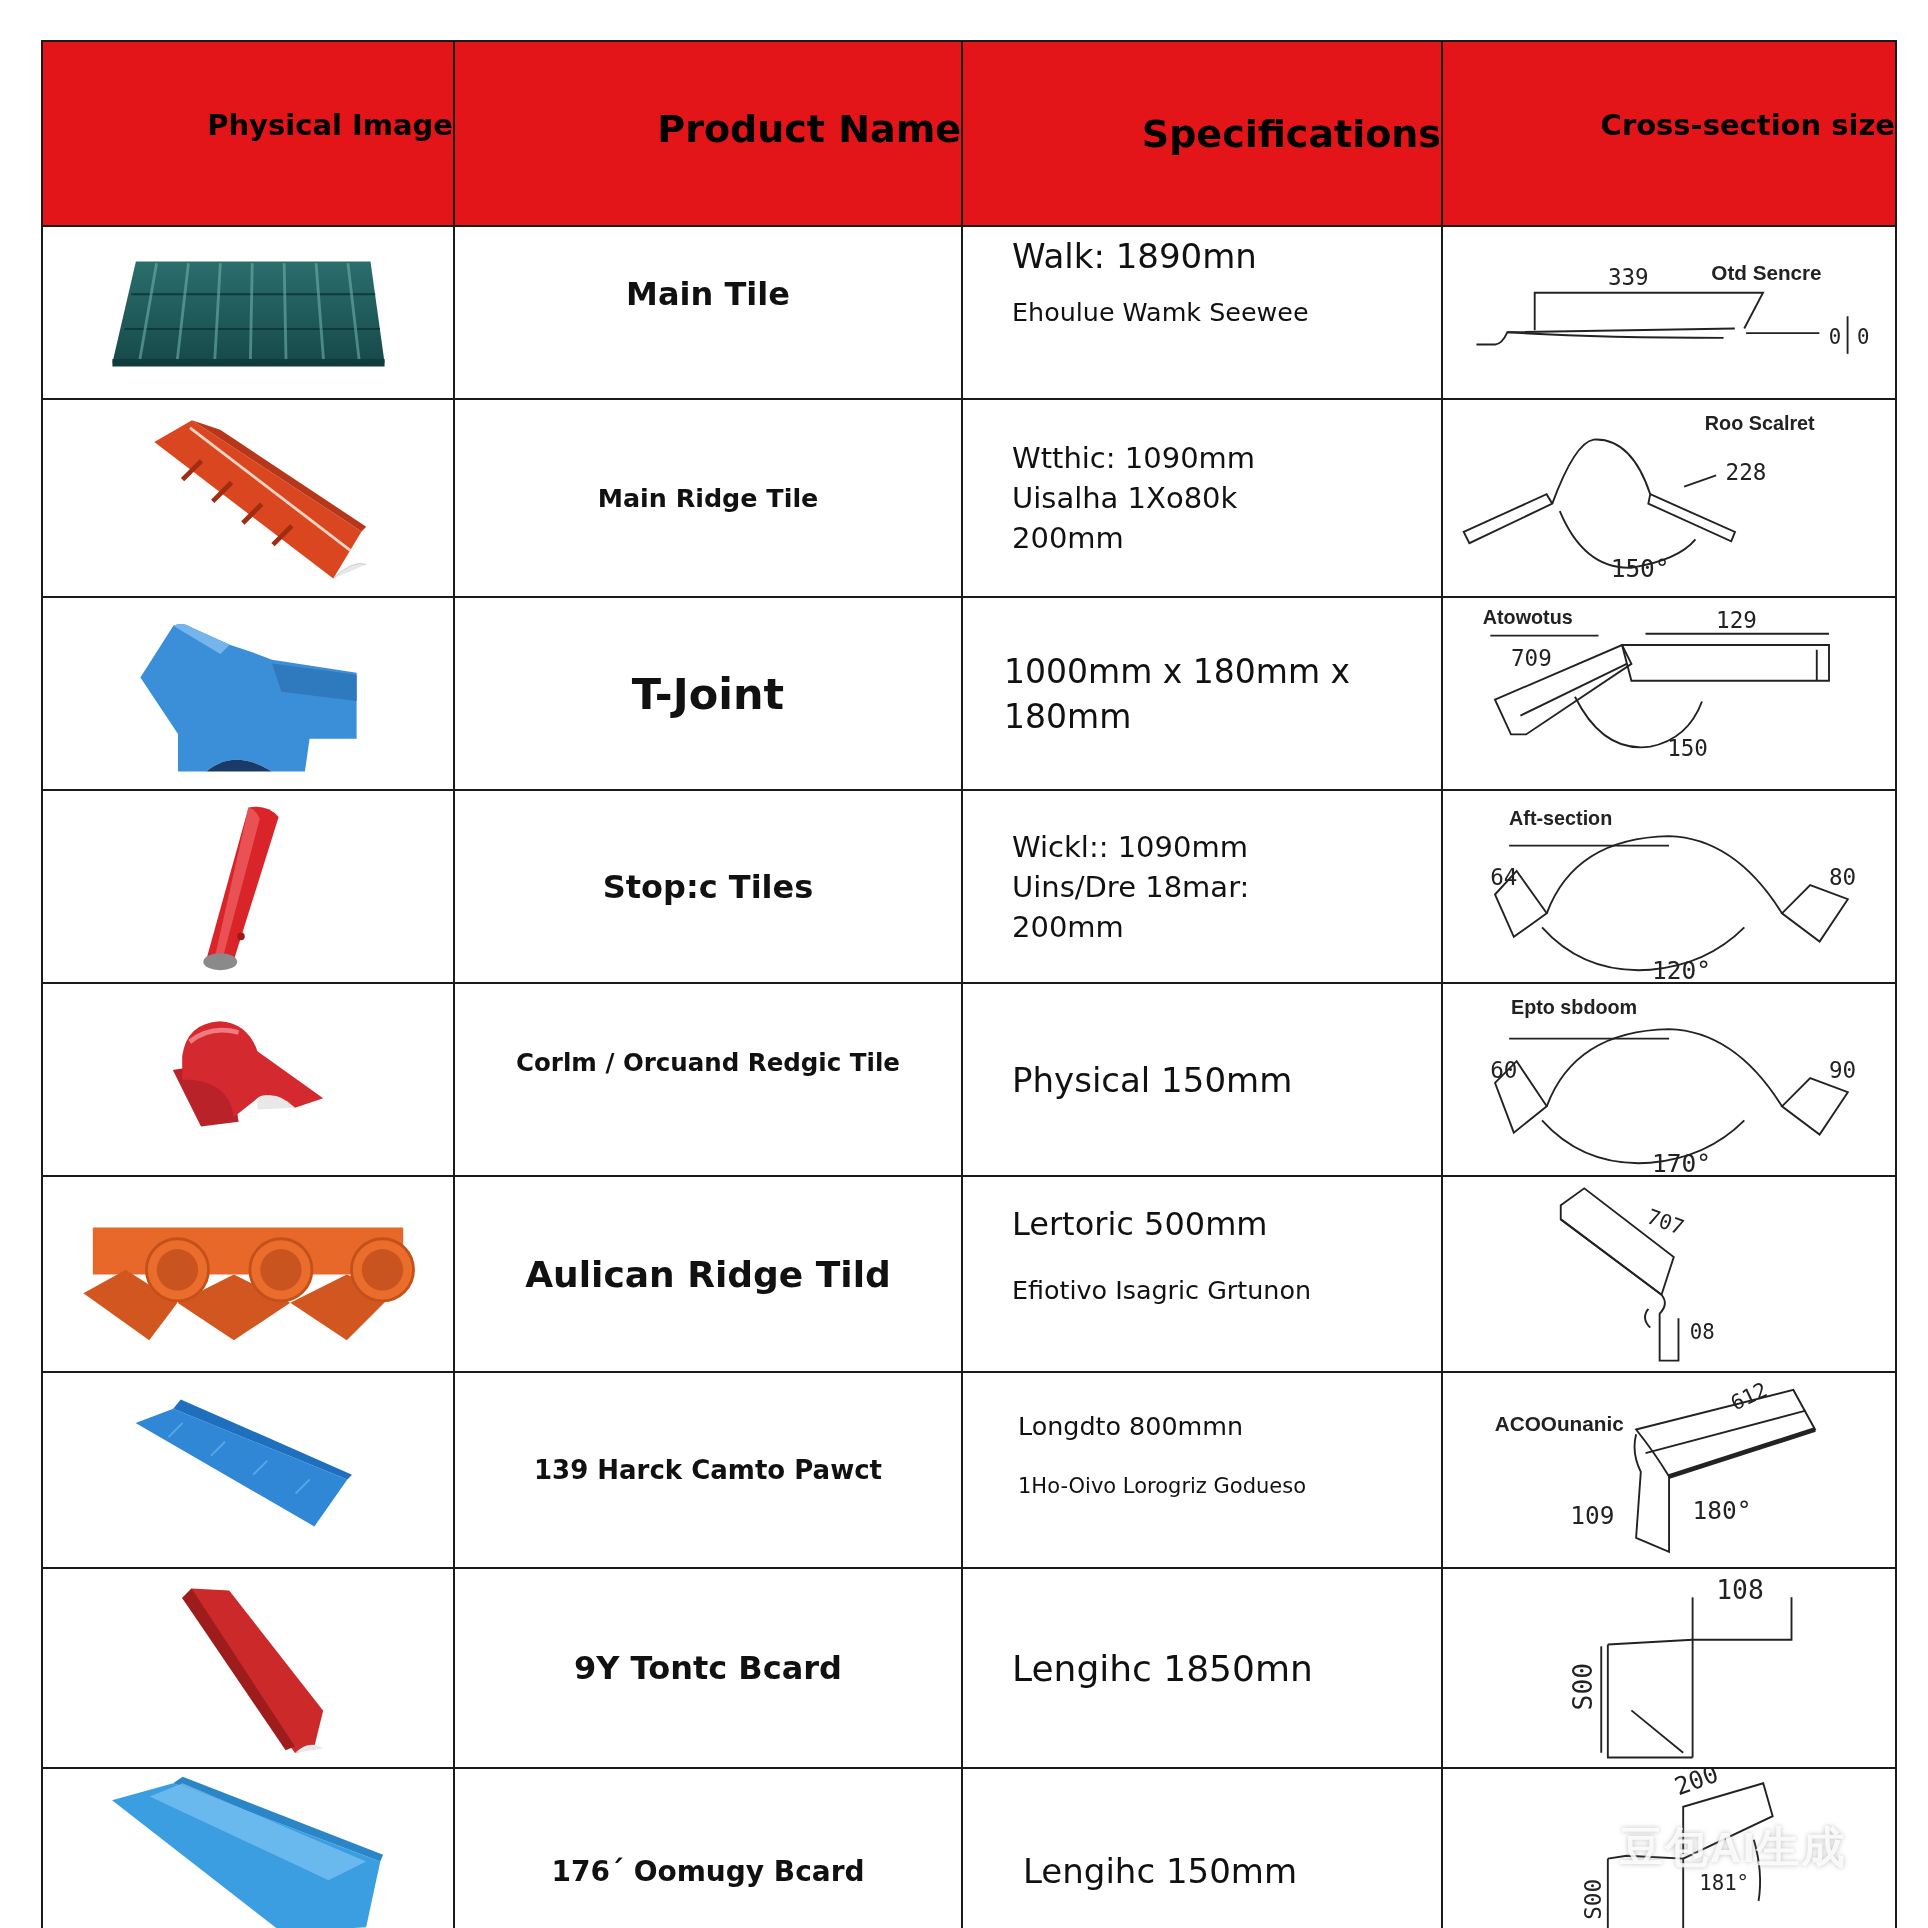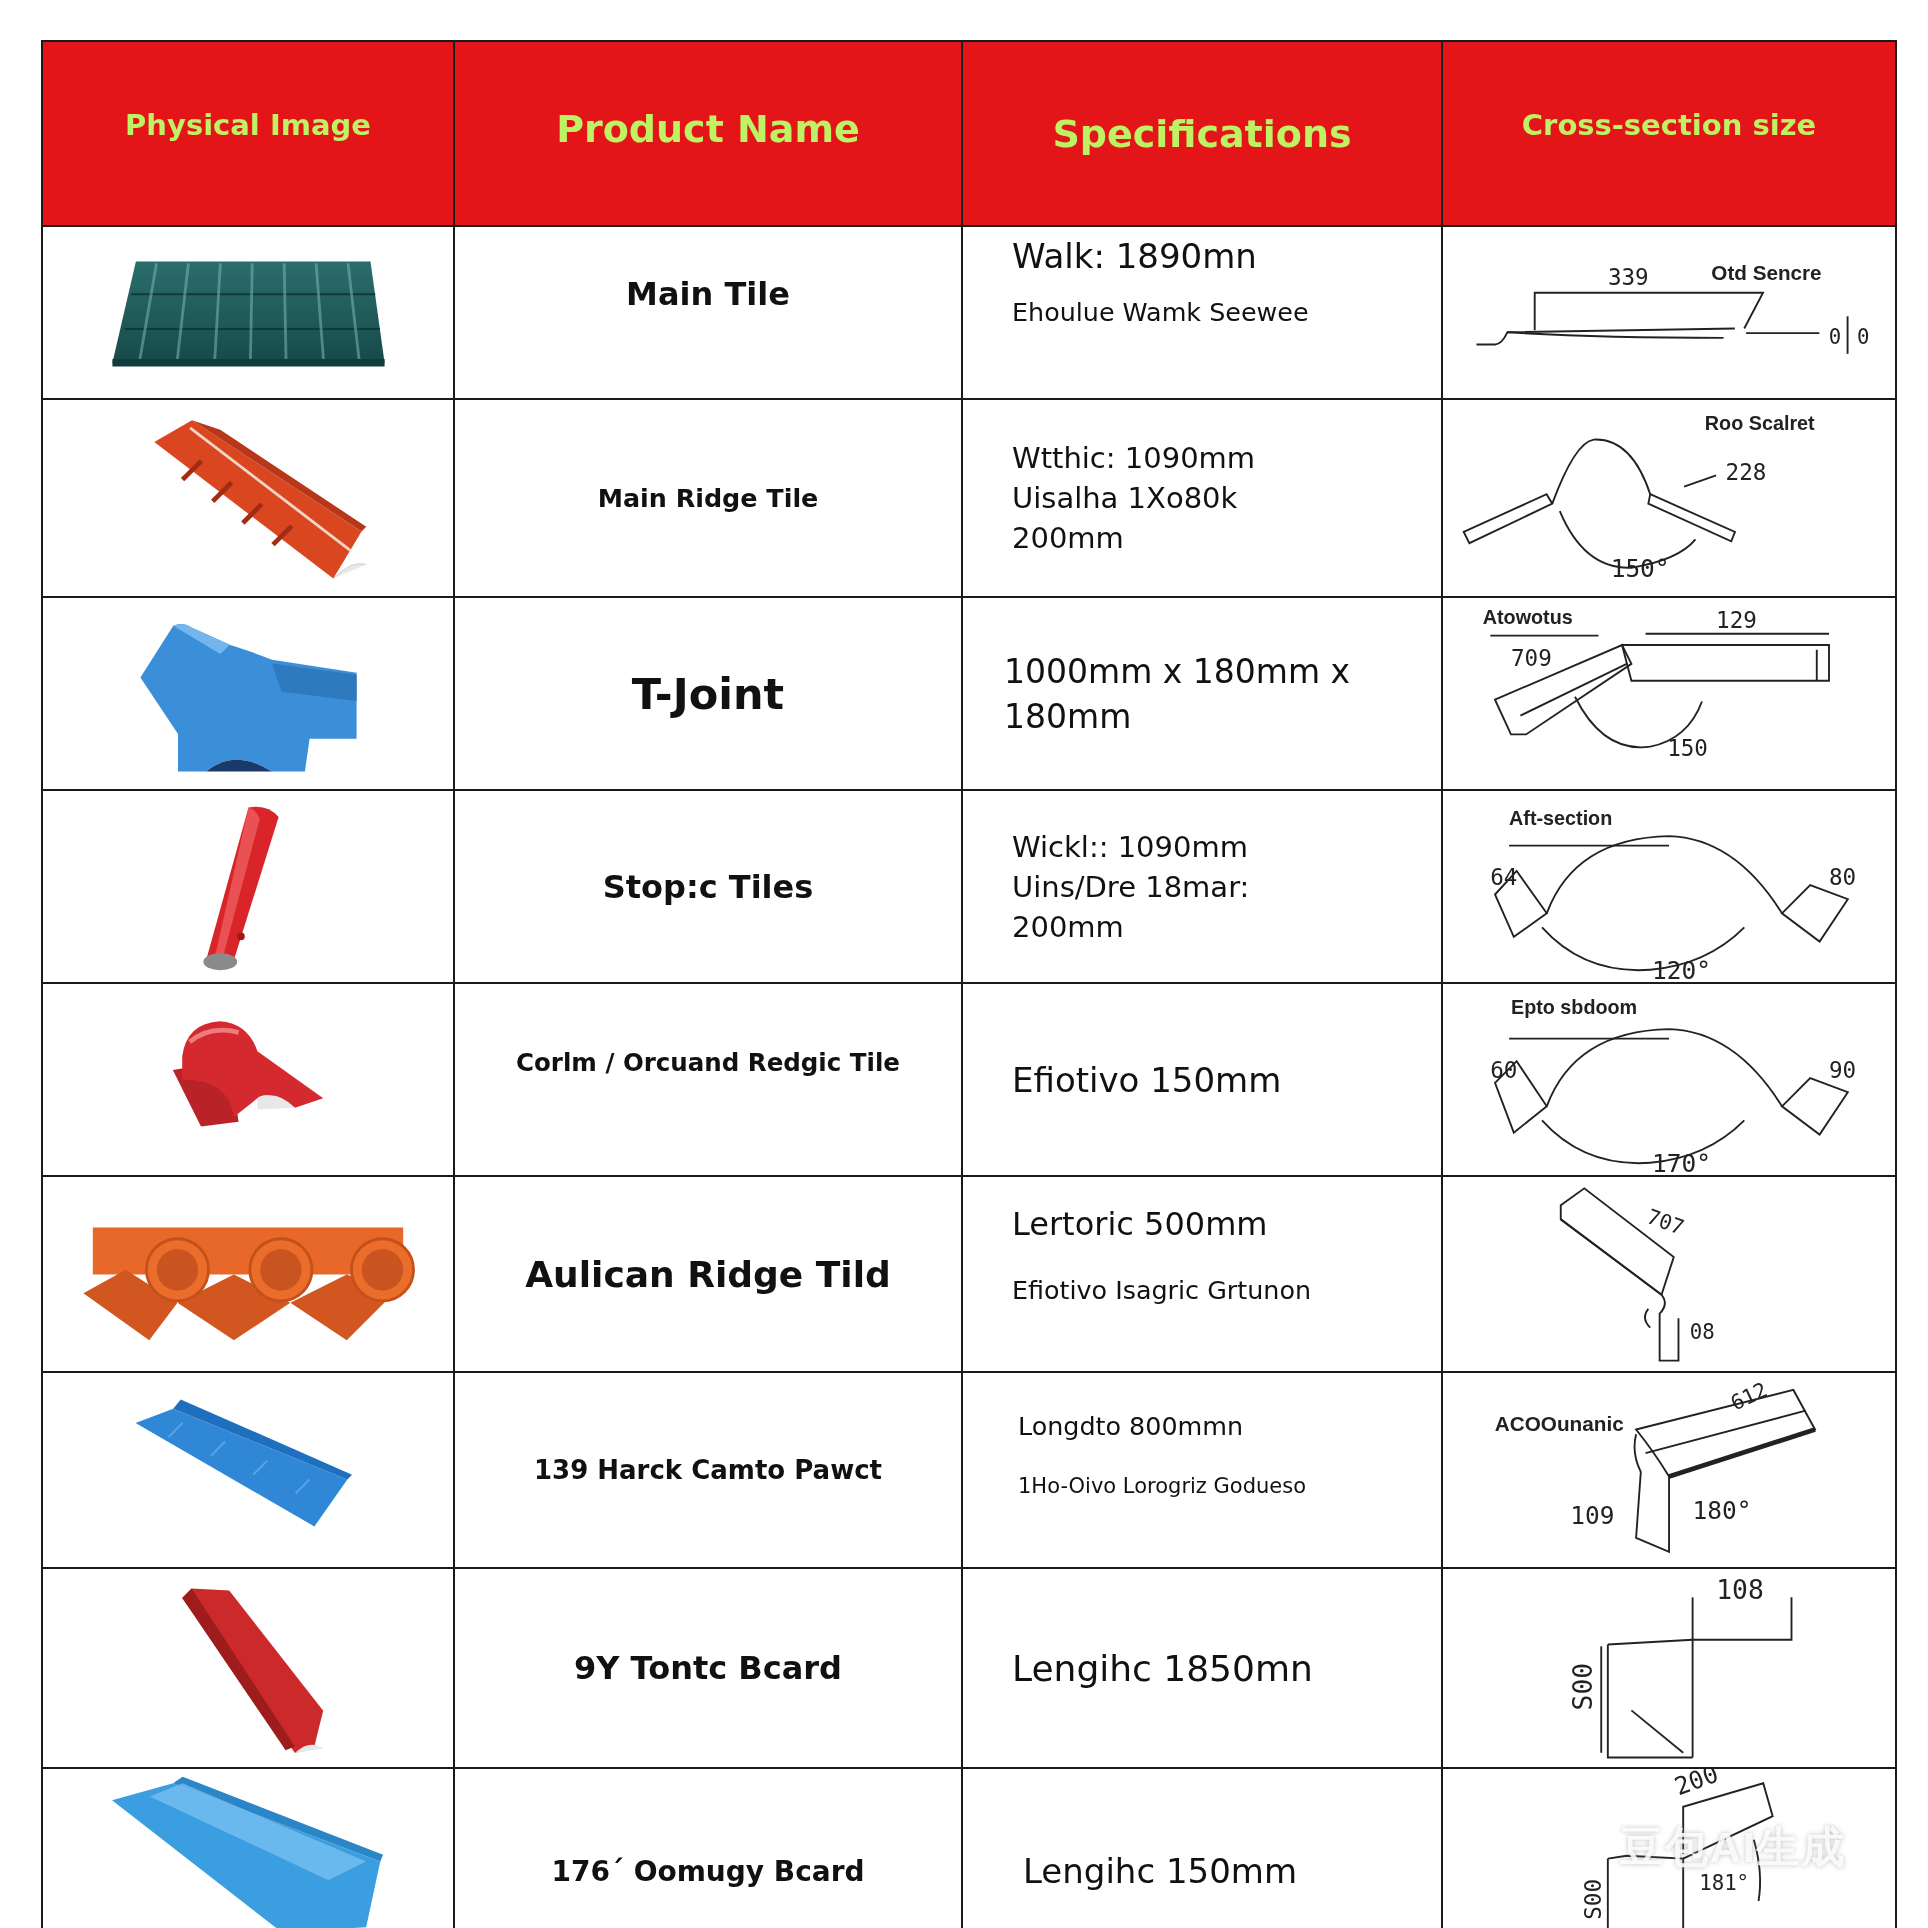--- a/index.html
+++ b/index.html
@@ -1,19 +1,19 @@
 <!DOCTYPE html>
 <html style="font-size:15px"><head>
 <meta charset="utf-8">
 <style>
   html,body{margin:0;padding:0;background:#ffffff;}
   body{width:1928px;height:1928px;position:relative;overflow:hidden;font-family:"Liberation Sans","DejaVu Sans",sans-serif;color:#111;}
   #tbl{position:absolute;left:41px;top:40px;width:1855px;border-collapse:collapse;table-layout:fixed;}
   #tbl th,#tbl td{border:2.4px solid #1a1a1a;padding:0;}
-  #tbl th{background:#e31518;color:#bef264;font-weight:600;height:166px;vertical-align:middle;text-align:center;font-family:"DejaVu Sans","Liberation Sans",sans-serif;}
+  #tbl th{background:#e31518;color:#000000;font-weight:600;height:166px;vertical-align:middle;text-align:right;font-family:"DejaVu Sans","Liberation Sans",sans-serif;}
   .h0{font-size:29px;padding-bottom:17px!important;}
   .h1{font-size:38px;padding-bottom:9.4px!important;}
   .h2{font-size:38px;}
   .h3{font-size:29px;padding-bottom:17px!important;}
   #tbl td{background:#fff;vertical-align:middle;position:relative;}
   .imgcell svg{display:block;margin:0 auto;}
   .namecell{text-align:center;font-weight:700;font-family:"DejaVu Sans","Liberation Sans",sans-serif;}
   .speccell{font-weight:400;font-family:"DejaVu Sans","Liberation Sans",sans-serif;padding-left:49px!important;}
   .spec-line{display:block;white-space:nowrap;}
   .xcell svg{display:block;}
@@ -195,21 +195,21 @@
       <td class="imgcell">
         <svg width="188" height="151" viewBox="0 0 200 160">
           <polygon points="20,70 80,60 90,125 50,130" fill="#b82228"></polygon>
           <path d="M30,55 Q35,20 70,18 Q100,20 110,50 L180,100 L150,110 Q120,90 110,100 L85,120 Q80,80 30,80 Z" fill="#d42a2f"></path>
           <path d="M110,100 Q130,90 150,110 L110,112 Z" fill="#e8e8e8"></path>
           <path d="M38,40 Q60,22 90,30" stroke="#f07b7e" stroke-width="5" fill="none"></path>
         </svg>
       </td>
       <td class="namecell" style="font-size:24.5px;padding-bottom:34px">Corlm / Orcuand Redgic Tile</td>
       <td class="speccell">
-        <span class="spec-line" style="font-size:34px">Efiotivo 150mm</span>
+        <span class="spec-line" style="font-size:34px">Physical 150mm</span>
       </td>
       <td class="xcell">
         <svg width="454" height="191" viewBox="0 0 482 203">
           <g stroke="#222" stroke-width="2" fill="none">
             <polygon points="55,105 78,82 110,130 75,158"></polygon>
             <path d="M110,130 Q140,50 240,48 Q310,50 360,130"></path>
             <polygon points="360,130 390,100 430,115 400,160"></polygon>
             <line x1="70" y1="58" x2="240" y2="58"></line>
             <path d="M105,145 Q150,195 220,190 Q280,185 320,145"></path>
           </g>

